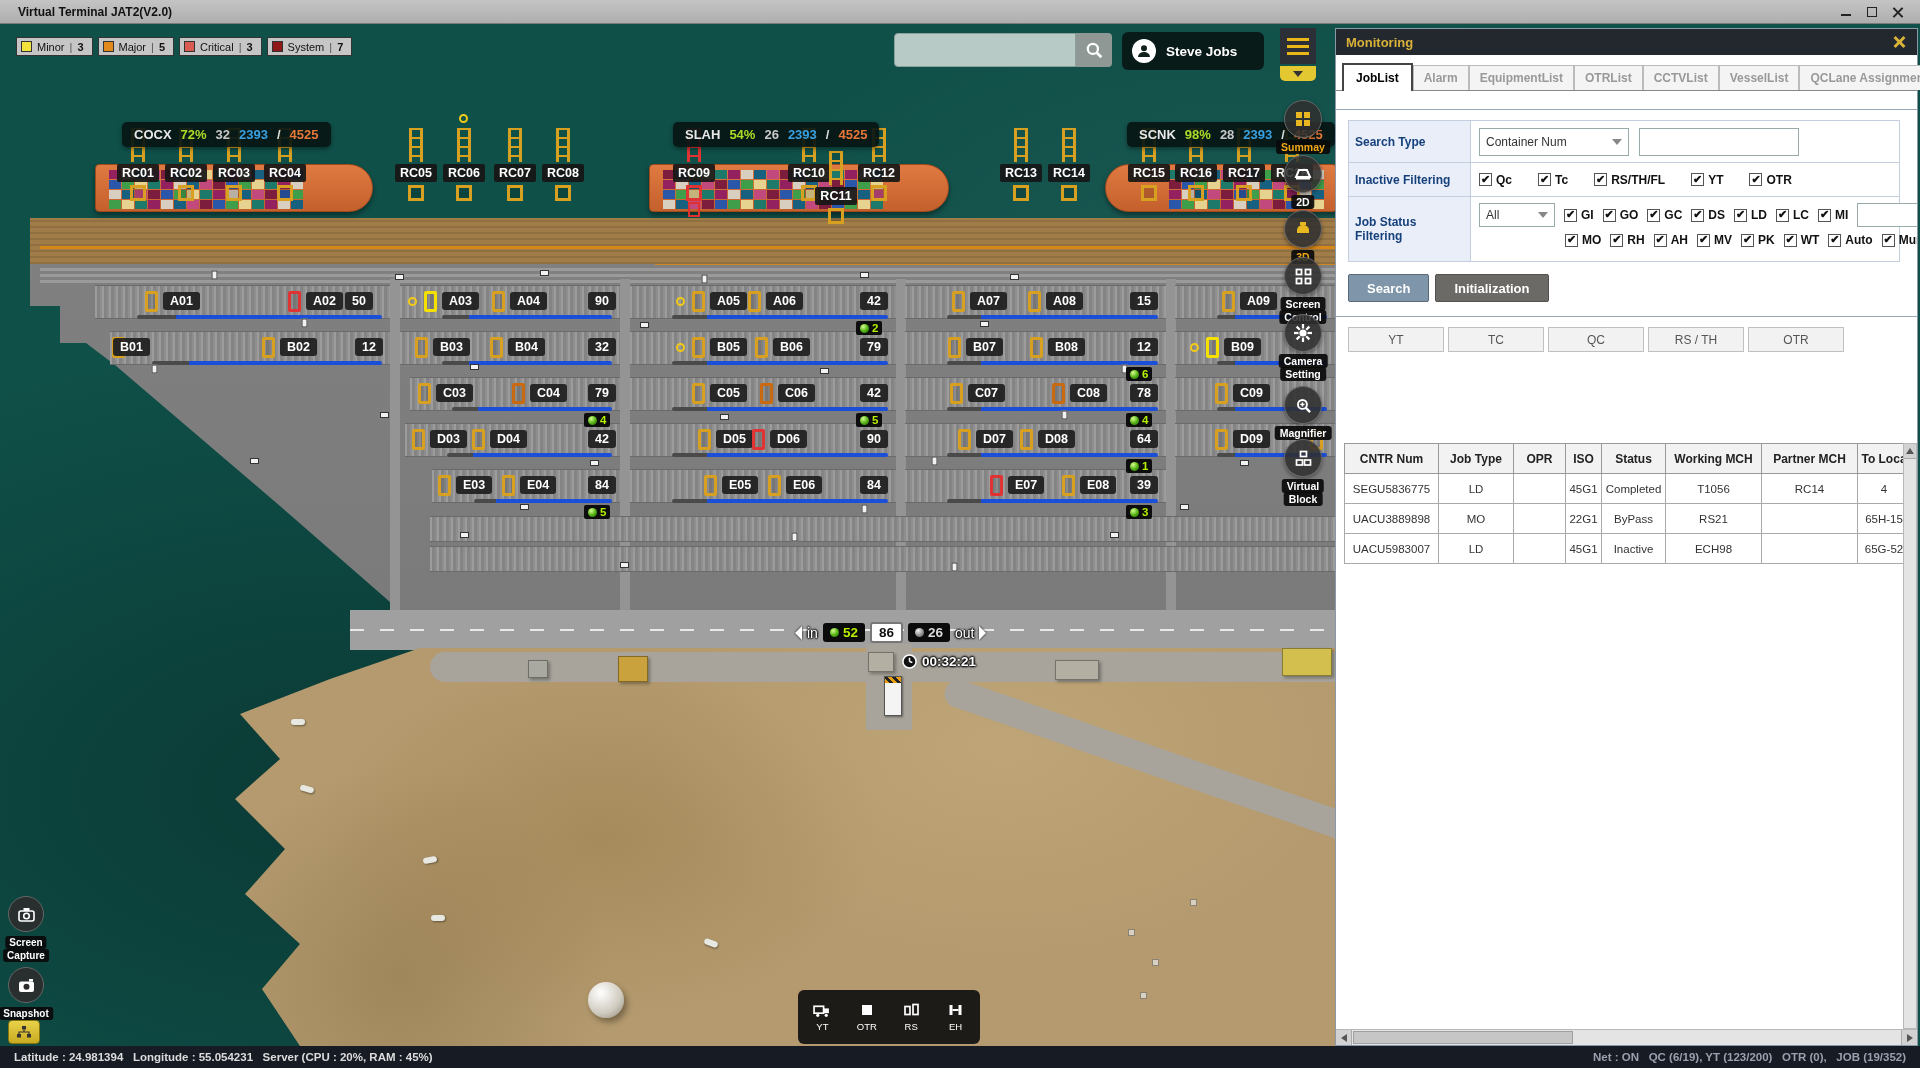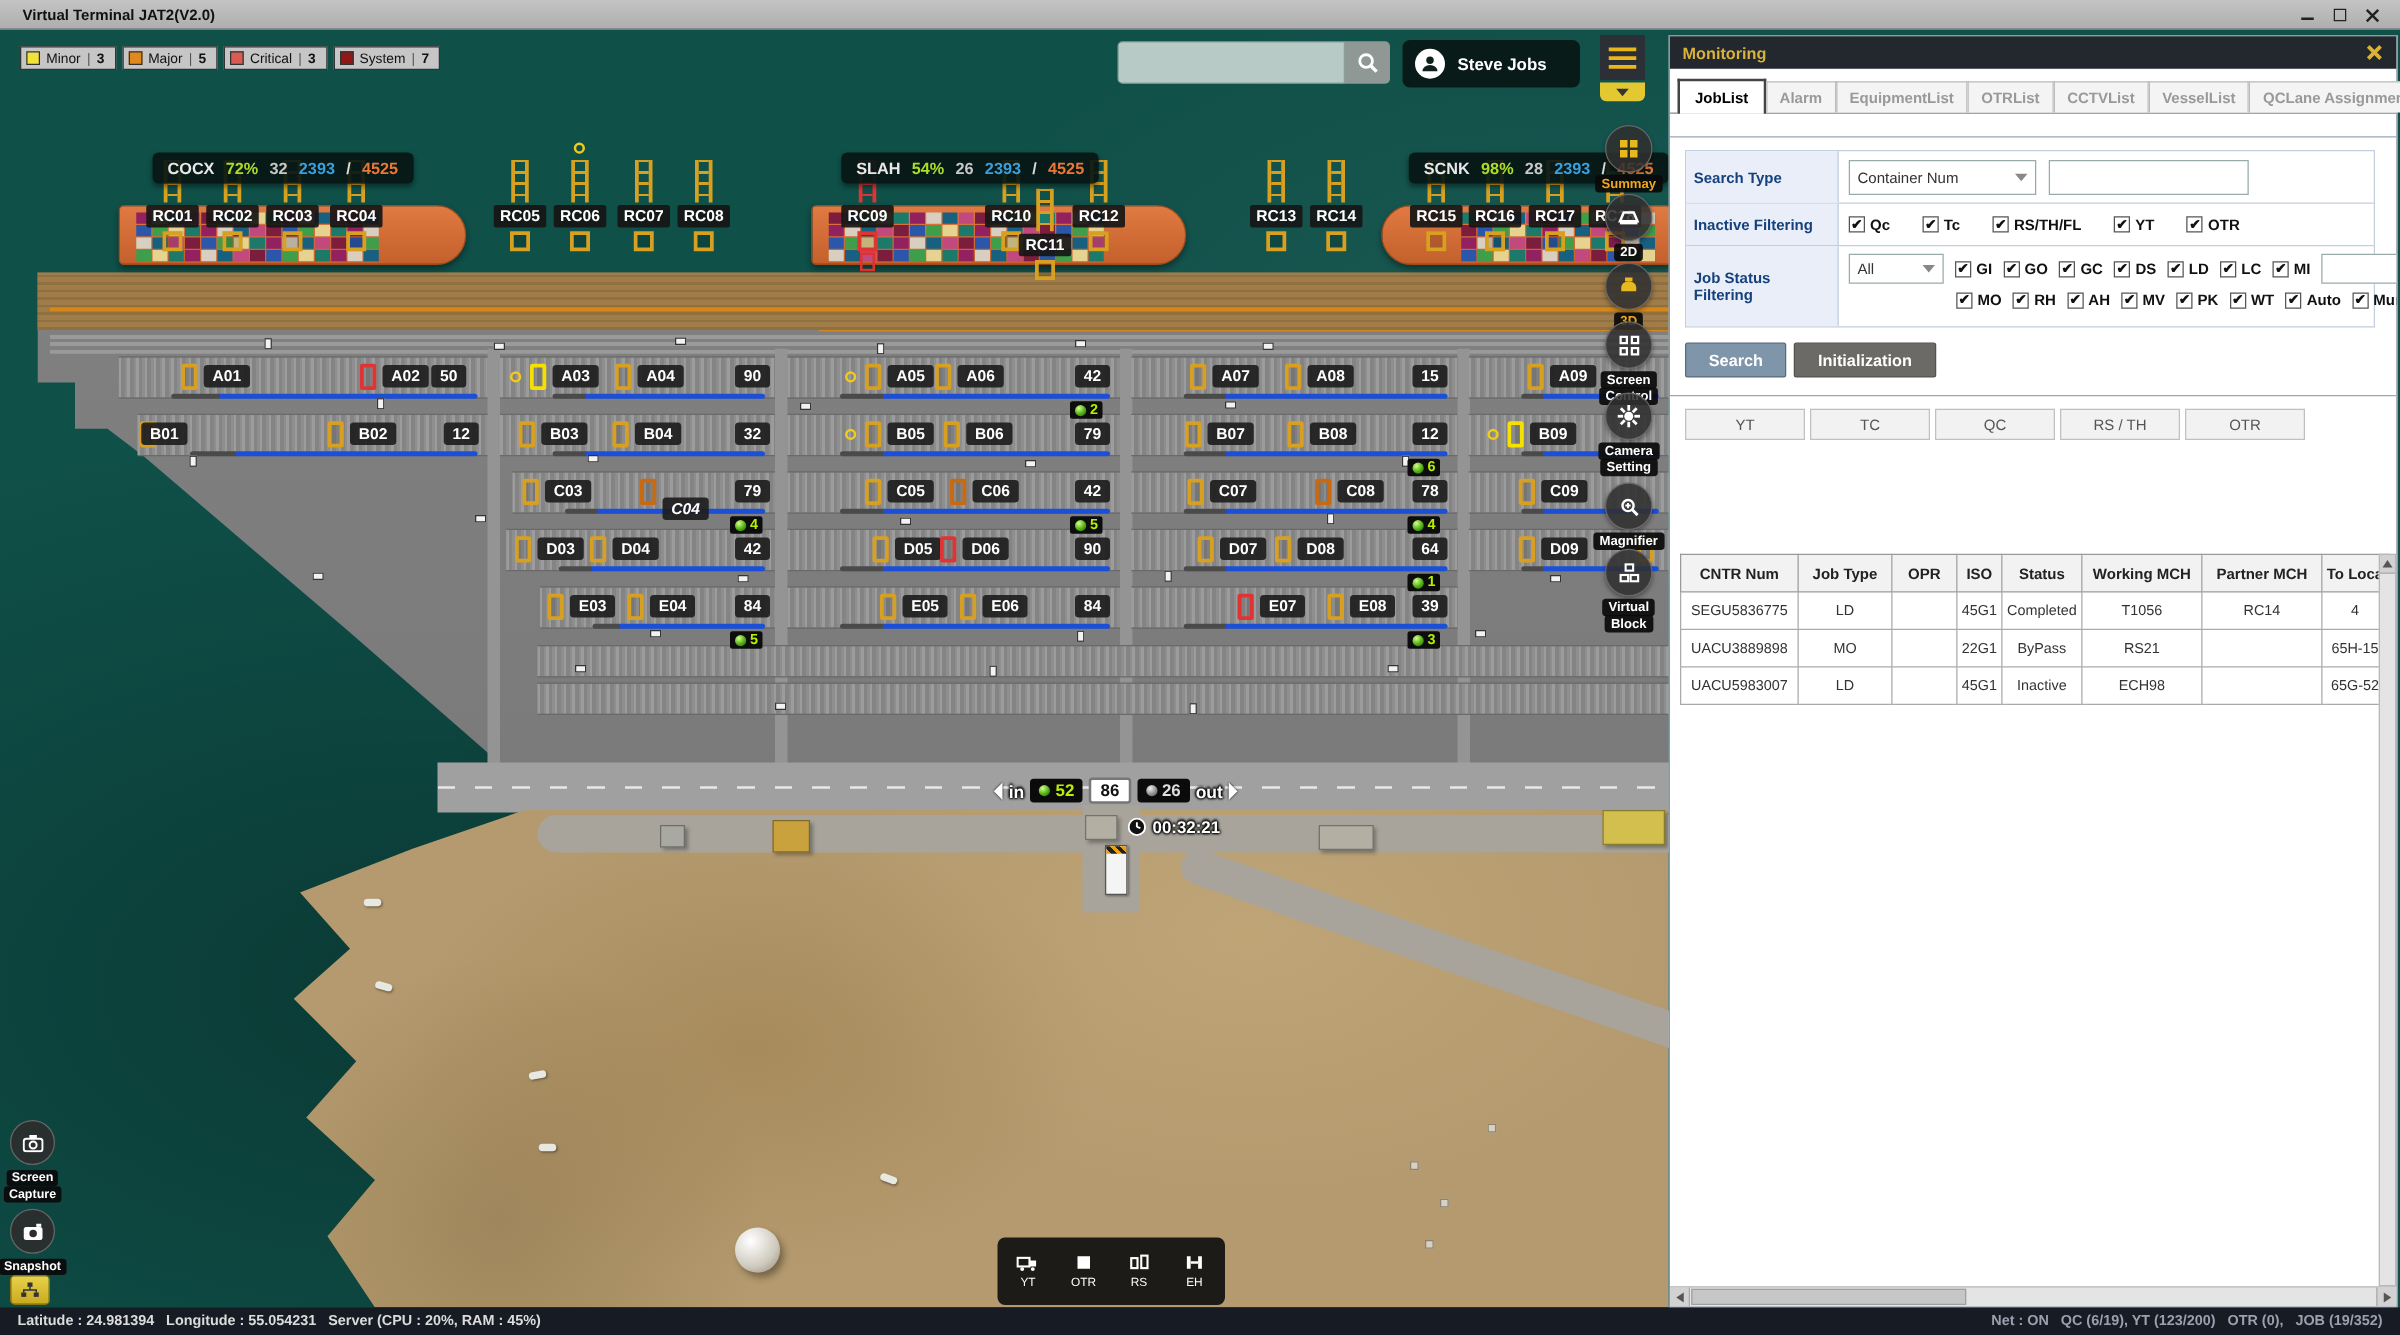--- a/index.html
+++ b/index.html
@@ -96,21 +96,21 @@
   
   .vchip{position:absolute;top:98px;height:25px;background:rgba(8,22,19,.92);border-radius:5px;display:flex;align-items:center;gap:9px;padding:0 12px;z-index:8;box-shadow:0 2px 4px rgba(0,0,0,.4);white-space:nowrap}
   .vchip span{font-size:13px;font-weight:bold}
   .v-name{color:#e8e8e8}.v-pct{color:#aadc28}.v-mv{color:#c8c8c8}.v-done{color:#38a0e0}.v-sl{color:#dcdcdc}.v-tot{color:#e87838}
 
   
   .gate{position:absolute;left:795px;top:598px;display:flex;align-items:center;gap:5px;z-index:8}
   .garrow{width:0;height:0;border:7px solid transparent;filter:drop-shadow(0 0 1px #000)}
   .garrow.left{border-right-color:#fff;border-left-width:0}
   .garrow.right{border-left-color:#fff;border-right-width:0}
-  .gword{color:#fff;font-weight:bold;font-size:14px;text-shadow:-1px 0 2px #000,1px 0 2px #000,0 -1px 2px #000,0 1px 2px #000}
+  .gword{color:#fff;font-weight:normal;font-size:14px;text-shadow:-1px 0 2px #000,1px 0 2px #000,0 -1px 2px #000,0 1px 2px #000}
   .gchip{background:#0b0b0b;border-radius:3px;padding:2px 7px;display:flex;align-items:center;gap:4px}
   .gchip .gin{color:#b8f000;font-weight:bold;font-size:13.5px}
   .gchip .gout{color:#ddd;font-weight:bold;font-size:13.5px}
   .gmid{background:#fff;border:2px solid #777;border-radius:3px;padding:1px 7px;color:#111;font-weight:bold;font-size:13.5px}
   .gclock{position:absolute;left:902px;top:630px;display:flex;align-items:center;gap:5px;z-index:8}
   .gclock span{color:#fff;font-weight:bold;font-size:13.5px;text-shadow:-1px 0 2px #000,1px 0 2px #000,0 -1px 2px #000,0 1px 2px #000}
   .gtruck{position:absolute;left:884px;top:652px;width:18px;height:40px;background:#f4f4f4;border:1px solid #555;z-index:7;box-shadow:1px 1px 2px rgba(0,0,0,.4)}
   .gtruck::before{content:"";position:absolute;left:0;top:0;width:100%;height:6px;background:repeating-linear-gradient(45deg,#e8a010 0 3px,#222 3px 6px)}
 
   
@@ -352,21 +352,21 @@
           <div class="band" style="left: 1175px; width: 160px; top: 307px;"></div>
           <i class="bluebar" style="left: 1217px; width: 110px; top: 337px;"></i>
           <i class="ring" style="top: 319px; left: 1190px;"></i>
           <i class="cgl c-yellow" style="top: 313px; left: 1206px;"></i>
           <span class="ylab" style="top: 314px; left: 1224px;">B09</span>
           <div class="band" style="left: 410px; width: 210px; top: 353px;"></div>
           <i class="bluebar" style="left: 452px; width: 160px; top: 383px;"></i>
           <i class="cgl c-gold" style="top: 359px; left: 418px;"></i>
           <span class="ylab" style="top: 360px; left: 436px;">C03</span>
           <i class="cgl c-orange" style="top: 359px; left: 512px;"></i>
-          <span class="ylab" style="top: 374px; left: 530px; font-style: italic;">C04</span>
+          <span class="ylab" style="top: 360px; left: 530px;">C04</span>
           <span class="ycnt" style="top: 360px; left: 588px;">79</span>
           <div class="band" style="left: 630px; width: 266px; top: 353px;"></div>
           <i class="bluebar" style="left: 672px; width: 216px; top: 383px;"></i>
           <i class="cgl c-gold" style="top: 359px; left: 692px;"></i>
           <span class="ylab" style="top: 360px; left: 710px;">C05</span>
           <i class="cgl c-orange" style="top: 359px; left: 760px;"></i>
           <span class="ylab" style="top: 360px; left: 778px;">C06</span>
           <span class="ycnt" style="top: 360px; left: 860px;">42</span>
           <div class="band" style="left: 905px; width: 261px; top: 353px;"></div>
           <i class="bluebar" style="left: 947px; width: 211px; top: 383px;"></i>

